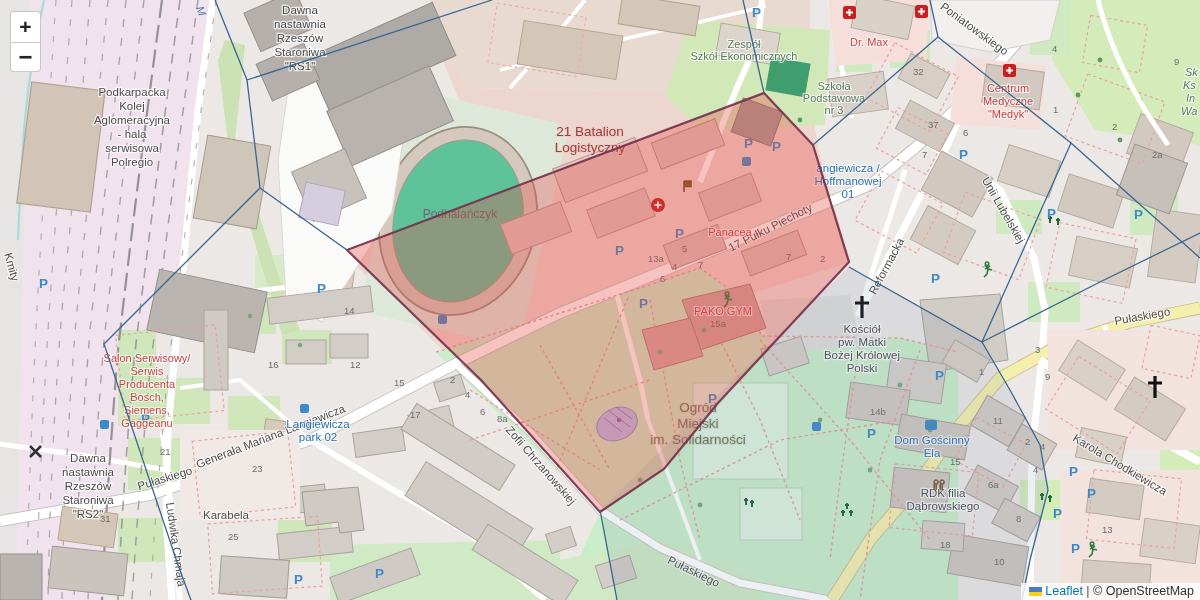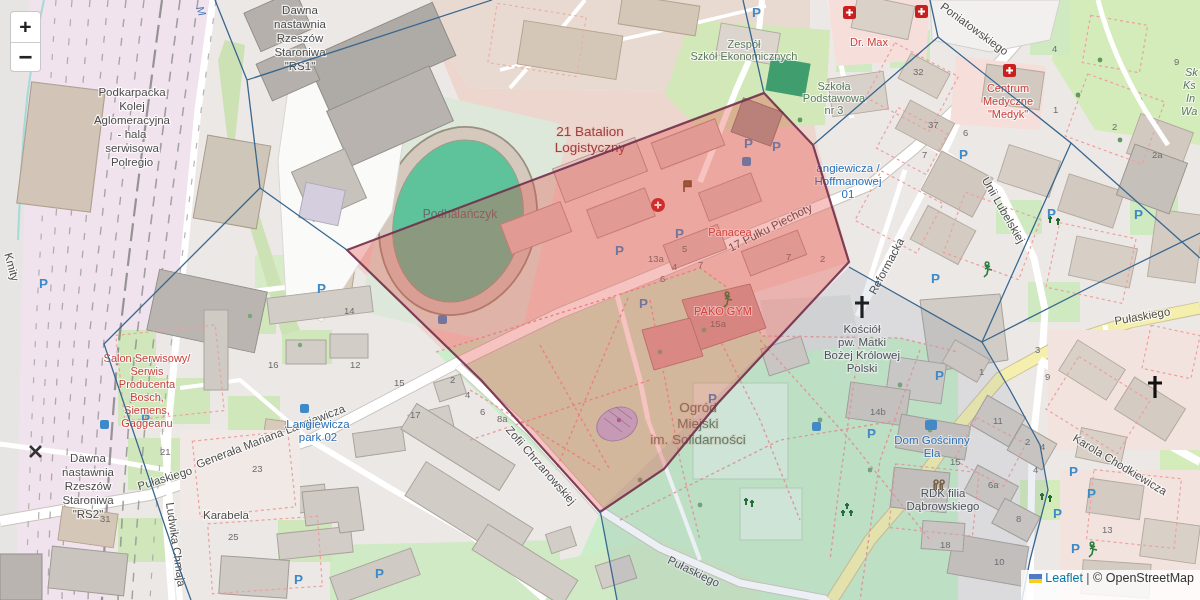--- a/index.html
+++ b/index.html
@@ -674,17 +674,17 @@
 <polyline points="982,342 1010,390 1040,445 1048,490 1030,560 1022,600" fill="none" stroke="#38678f" stroke-width="1.3"></polyline>
 
 <polyline points="600,510 617,600" fill="none" stroke="#38678f" stroke-width="1.3"></polyline>
 </svg>
 
 <div style="position:absolute;left:10px;top:11px;width:31px;height:61px;background:#fff;border:1px solid rgba(0,0,0,0.22);border-radius:4px;box-sizing:border-box;">
 <div style="height:30px;line-height:29px;text-align:center;font-size:21px;font-weight:bold;color:#222;border-bottom:1px solid #ccc;">+</div>
 <div style="height:30px;line-height:27px;text-align:center;font-size:24px;font-weight:bold;color:#222;">−</div>
 </div>
 
-<div style="position:absolute;right:0;bottom:0;height:30px;background:rgba(255,255,255,0.82);padding:0 6px 0 8px;font-size:12.5px;line-height:16px;color:#333;">
+<div style="position:absolute;right:0;bottom:0;height:17px;background:rgba(255,255,255,0.82);padding:0 6px 0 8px;font-size:12.5px;line-height:16px;color:#333;">
 <span style="display:inline-block;width:13px;height:9px;vertical-align:-1px;"><span style="display:block;height:4.5px;background:#4e7ac7;"></span><span style="display:block;height:4.5px;background:#f7d117;"></span></span>
 <span style="color:#0078a8;"> Leaflet</span> <span style="color:#555;">|</span> © OpenStreetMap
 </div>
 </div>
 
 </body></html>

